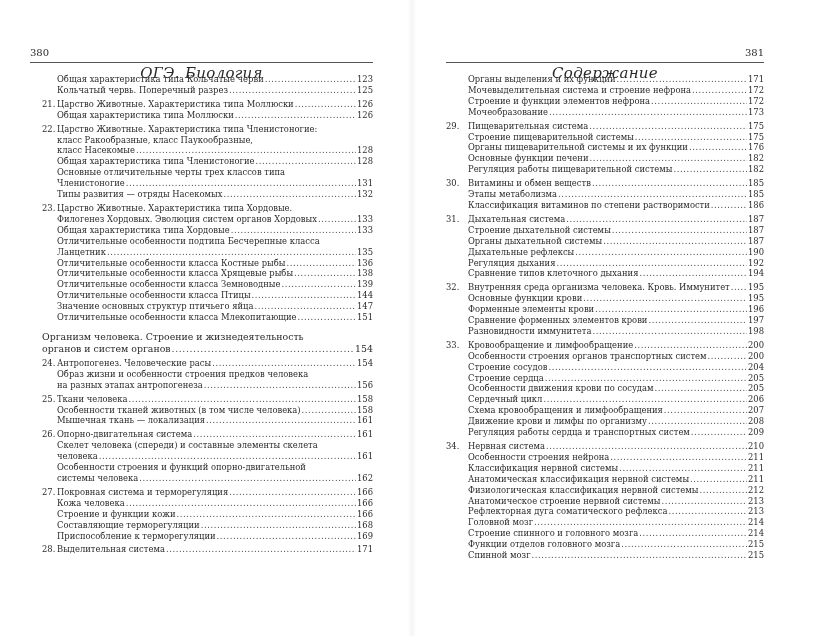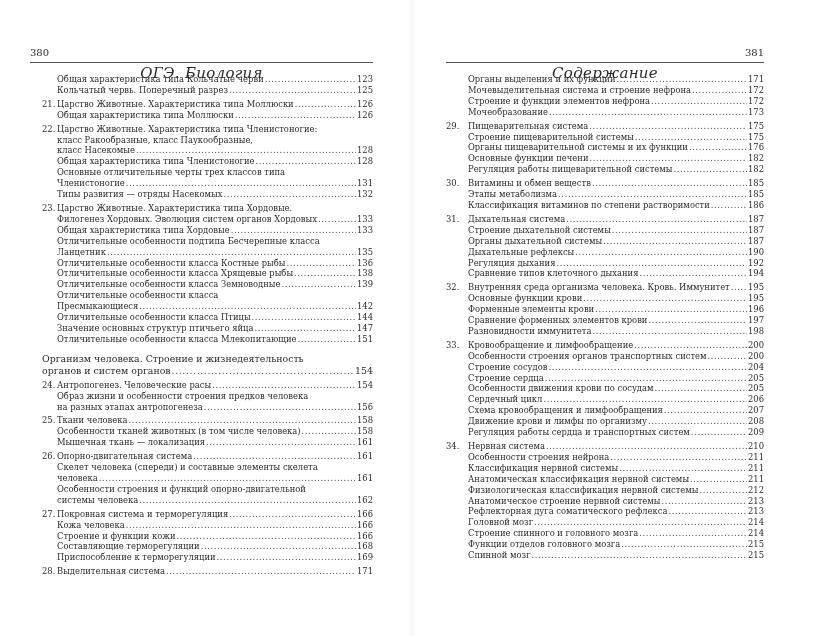--- a/index.html
+++ b/index.html
@@ -180,30 +180,20 @@
         <div class="content">
           <div class="line">
             <span class="txt">Отличительные особенности класса Земноводные</span>
             <span class="dots"></span>
             <span class="pg">139</span>
           </div>
         </div>
       </div>
       <div class="entry">
         <div class="content">
-          <span class="body-part">Отличительные особенности класса</span>
-          <div class="line">
-            <span class="txt">Пресмыкающиеся</span>
-            <span class="dots"></span>
-            <span class="pg">142</span>
-          </div>
-        </div>
-      </div>
-      <div class="entry">
-        <div class="content">
           <div class="line">
             <span class="txt">Отличительные особенности класса Птицы</span>
             <span class="dots"></span>
             <span class="pg">144</span>
           </div>
         </div>
       </div>
       <div class="entry">
         <div class="content">
           <div class="line">

